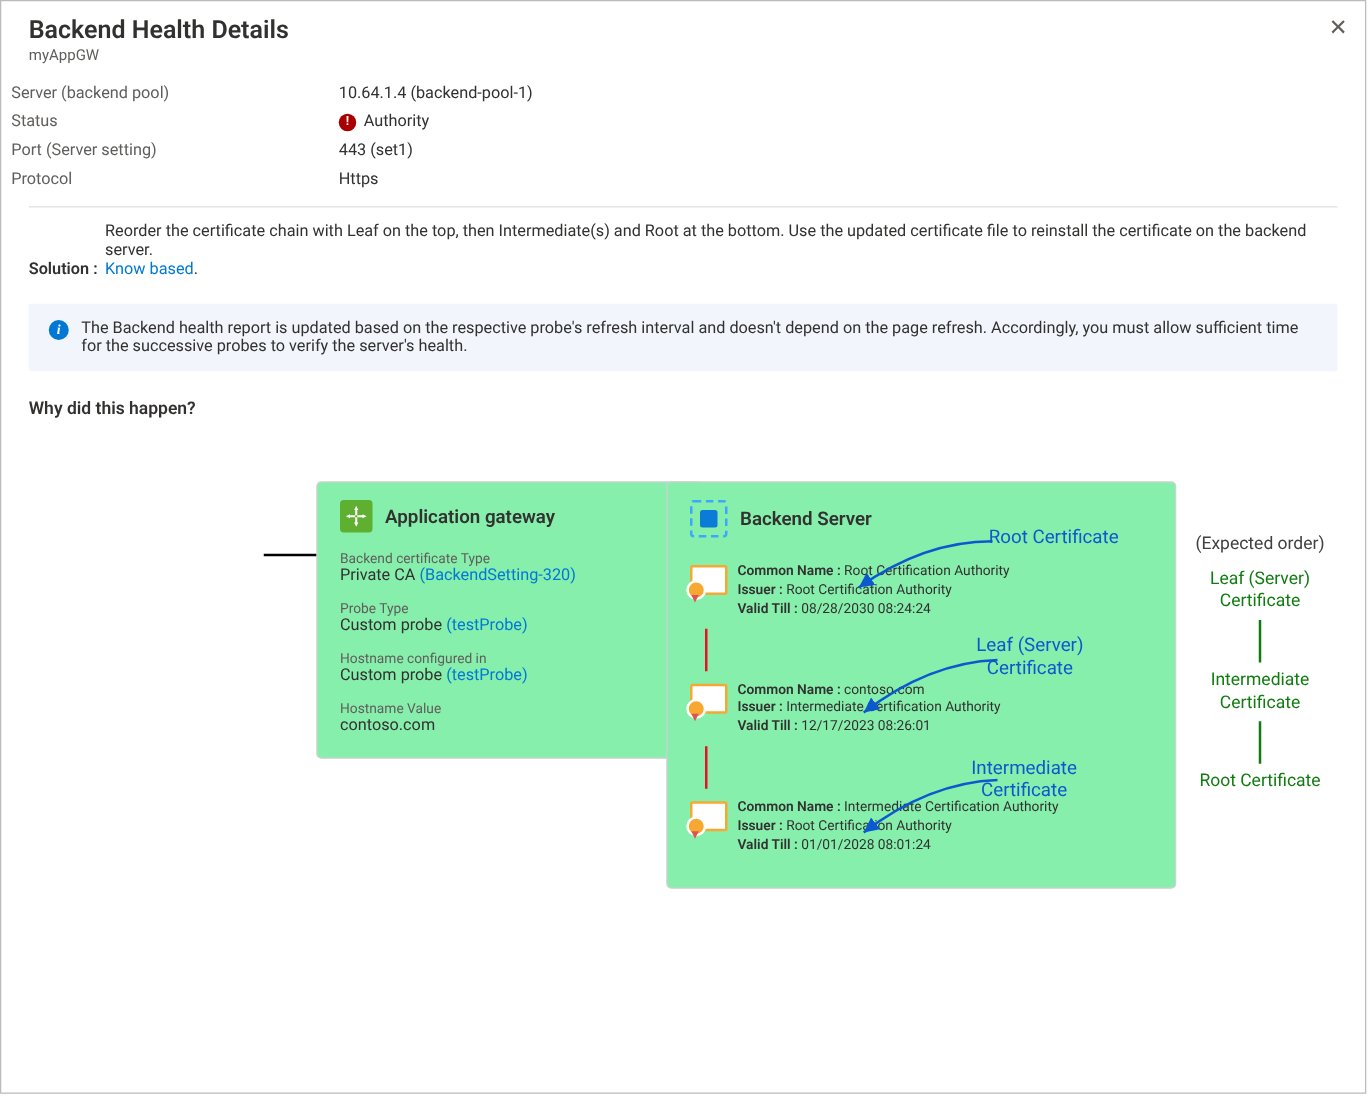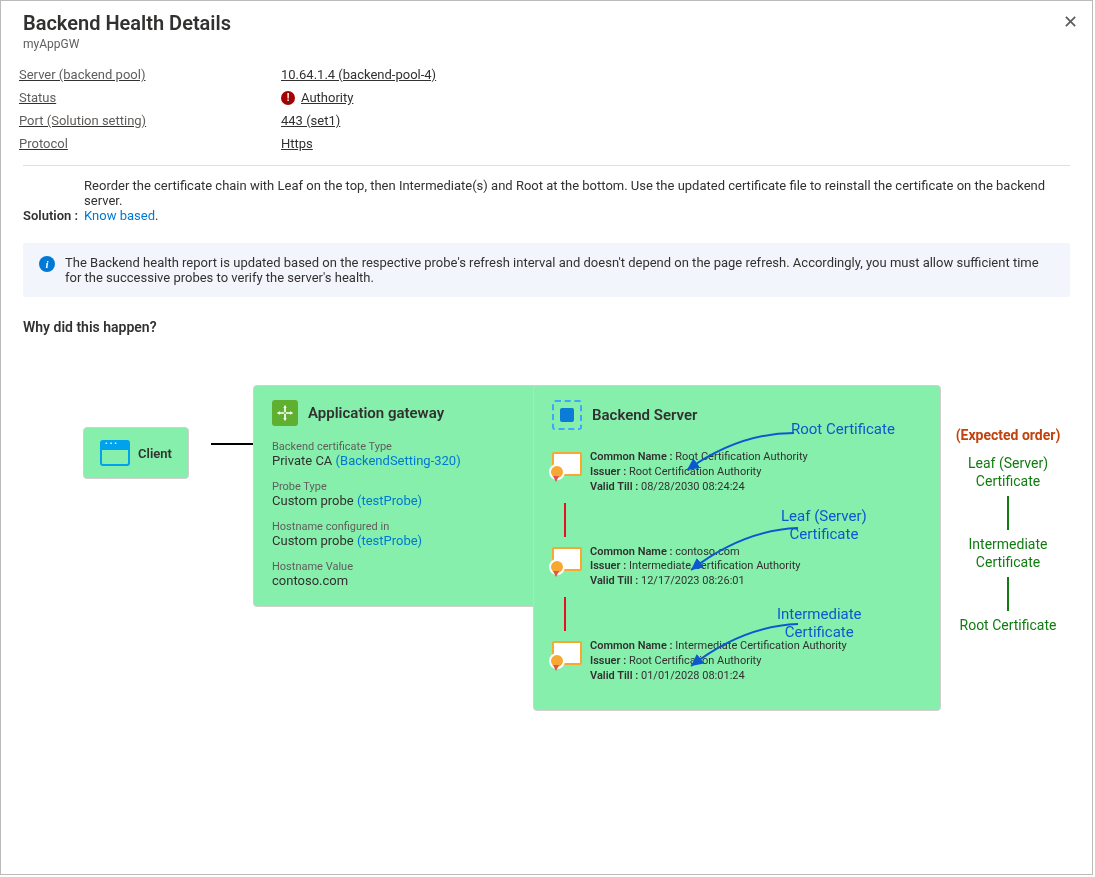--- a/index.html
+++ b/index.html
@@ -17,21 +17,21 @@
   body{
     font-family:"Segoe UI",Segoe,-apple-system,BlinkMacSystemFont,Roboto,Arial,sans-serif;
     margin:0;background:#fff;color:var(--text-primary);font-size:13px;
     width:1095px;
   }
   .frame{border:1px solid #bdbbb9;width:1093px;height:875px;box-sizing:border-box;position:relative;}
   .header{padding:10px 22px 4px;}
   h1{font-size:20px;font-weight:600;margin:0 0 2px;}
   .subtitle{color:var(--text-secondary);font-size:12px;}
   .close-x{position:absolute;top:10px;right:14px;font-size:18px;color:#605e5c;cursor:pointer;}
-  .kv{display:flex;padding:4px 18px;text-decoration:underline;}
+  .kv{display:flex;padding:4px 8px;}
   .kv .k{width:262px;color:var(--text-secondary);}
   .kv .v{flex:1;color:var(--text-primary);}
   .status-line{display:flex;align-items:center;gap:6px;}
   .err-icon{width:14px;height:14px;border-radius:50%;background:var(--danger);color:#fff;display:inline-flex;align-items:center;justify-content:center;font-size:10px;font-weight:bold;}
   hr.sep{margin:10px 22px 12px;border:none;border-top:1px solid var(--border);}
   .solution{padding:0 22px;display:flex;gap:6px;align-items:flex-end;}
   .solution .lbl{font-weight:600;white-space:nowrap;}
   .solution .txt{flex:1;}
   a.link{color:var(--link);text-decoration:none;cursor:pointer;}
   .info-banner{margin:20px 22px 0;background:var(--info-bg);padding:12px 16px;display:flex;gap:10px;border-radius:2px;}
@@ -63,49 +63,49 @@
   .cert-txt b{font-weight:600;}
   .cert-connector{width:2px;height:34px;background:var(--red);margin:2px 0 6px 12px;}
   
   .hline{position:absolute;height:2px;background:#000;}
   .hline-red{background:var(--red);}
   
   .anno{position:absolute;font-size:15px;color:var(--blue);text-align:center;line-height:1.2;}
   .arrow{position:absolute;}
   
   .expected{position:absolute;left:920px;top:42px;text-align:center;width:130px;}
-  .expected .hdr{font-weight:700;font-size:14px;color:#c2410c;margin-bottom:12px;}
+  .expected .hdr{font-weight:400;font-size:14px;color:#404040;margin-bottom:12px;}
   .expected .item{color:var(--green);font-size:14px;line-height:1.25;}
   .expected .bar{width:2px;height:34px;background:var(--green);margin:6px auto;}
   .bold{font-weight:600;}
 </style>
 </head>
 <body>
 
 <div class="frame">
   <div class="close-x">✕</div>
   <div class="header">
     <h1>Backend Health Details</h1>
     <div class="subtitle">myAppGW</div>
   </div>
 
   <div style="height:8px"></div>
   <div class="kv">
       <div class="k">Server (backend pool)</div>
-      <div class="v">10.64.1.4 (backend-pool-4)</div>
+      <div class="v">10.64.1.4 (backend-pool-1)</div>
     </div>
   <div class="kv">
       <div class="k">Status</div>
     <div class="v status-line">
       <span class="err-icon">!</span>
       <span>Authority</span>
     </div>
   </div>
   <div class="kv">
-      <div class="k">Port (Solution setting)</div>
+      <div class="k">Port (Server setting)</div>
       <div class="v">443 (set1)</div>
     </div>
   <div class="kv">
       <div class="k">Protocol</div>
       <div class="v">Https</div>
     </div>
 
   <hr class="sep">
 
   <div class="solution">
@@ -121,24 +121,20 @@
     <div>The Backend health report is updated based on the respective probe's refresh interval and doesn't depend on the page refresh. Accordingly, you must allow sufficient time for the successive probes to verify the server's health.</div>
   </div>
 
   <div class="section-q">Why did this happen?</div>
 
   <div class="diagram">
 
     <div class="hline" style="left:188px;top:58px;width:44px;"></div>
     <div class="hline hline-red" style="left:504px;top:58px;width:28px;"></div>
 
-    <div class="node client-node">
-      <span class="client-icon"></span>
-      <span class="bold">Client</span>
-    </div>
 
     <div class="node ag-node">
       <div class="ag-head">
         <span class="ag-icon">
           <svg viewBox="0 0 24 24">
               <g fill="#fff">
                 <polygon points="12,2 14,6 13,6 13,11 11,11 11,6 10,6"></polygon>
                 <polygon points="12,22 10,18 11,18 11,13 13,13 13,18 14,18"></polygon>
                 <polygon points="2,12 6,10 6,11 11,11 11,13 6,13 6,14"></polygon>
                 <polygon points="22,12 18,14 18,13 13,13 13,11 18,11 18,10"></polygon>

